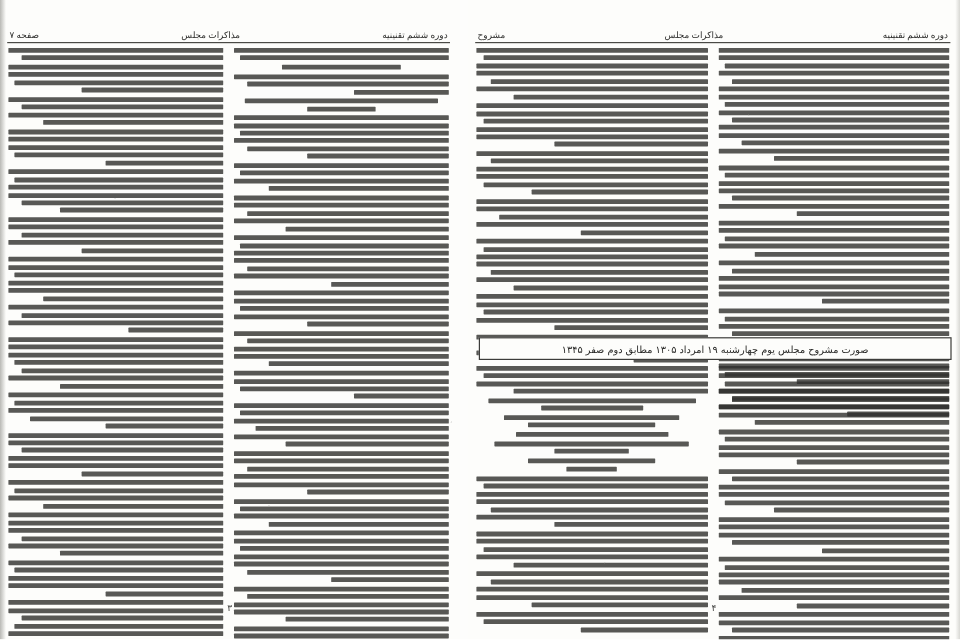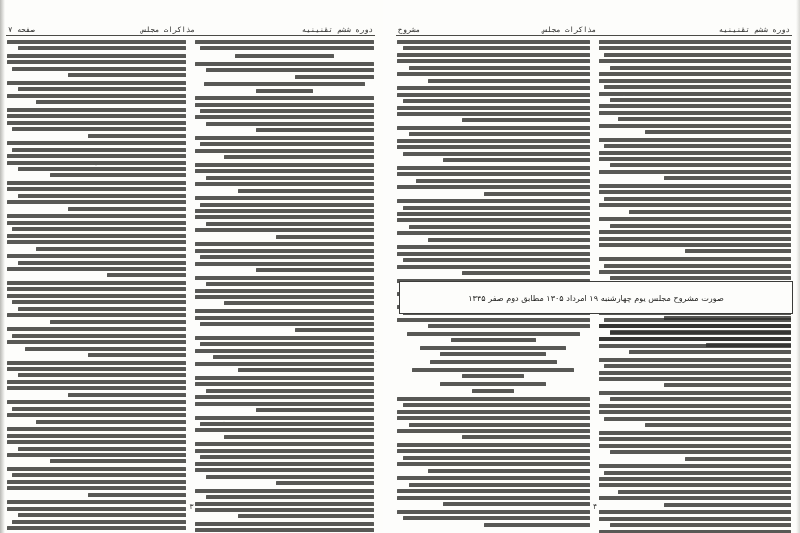--- a/index.html
+++ b/index.html
@@ -111,30 +111,30 @@
 
   
   .ln.ctr { margin-left: auto; margin-right: auto; }
 
   
   .rtltext {
     direction: rtl;
     font-size: 7.4px;
     color: #2b2b29;
     white-space: nowrap;
-    font-family: Liberation Mono, monospace;
+    font-family: Liberation Serif, serif;
   }
 
   
   .titlebox {
     position: absolute;
     right: 7px;
     left: 9px;
     top: 281px;
-    height: 33px;
+    height: 19px;
     border: 1.1px solid #3c3c3a;
     box-sizing: border-box;
     direction: rtl;
     display: flex;
     align-items: center;
     justify-content: center;
     background: #fdfdfb;
     z-index: 10;
     text-align: center;
   }

